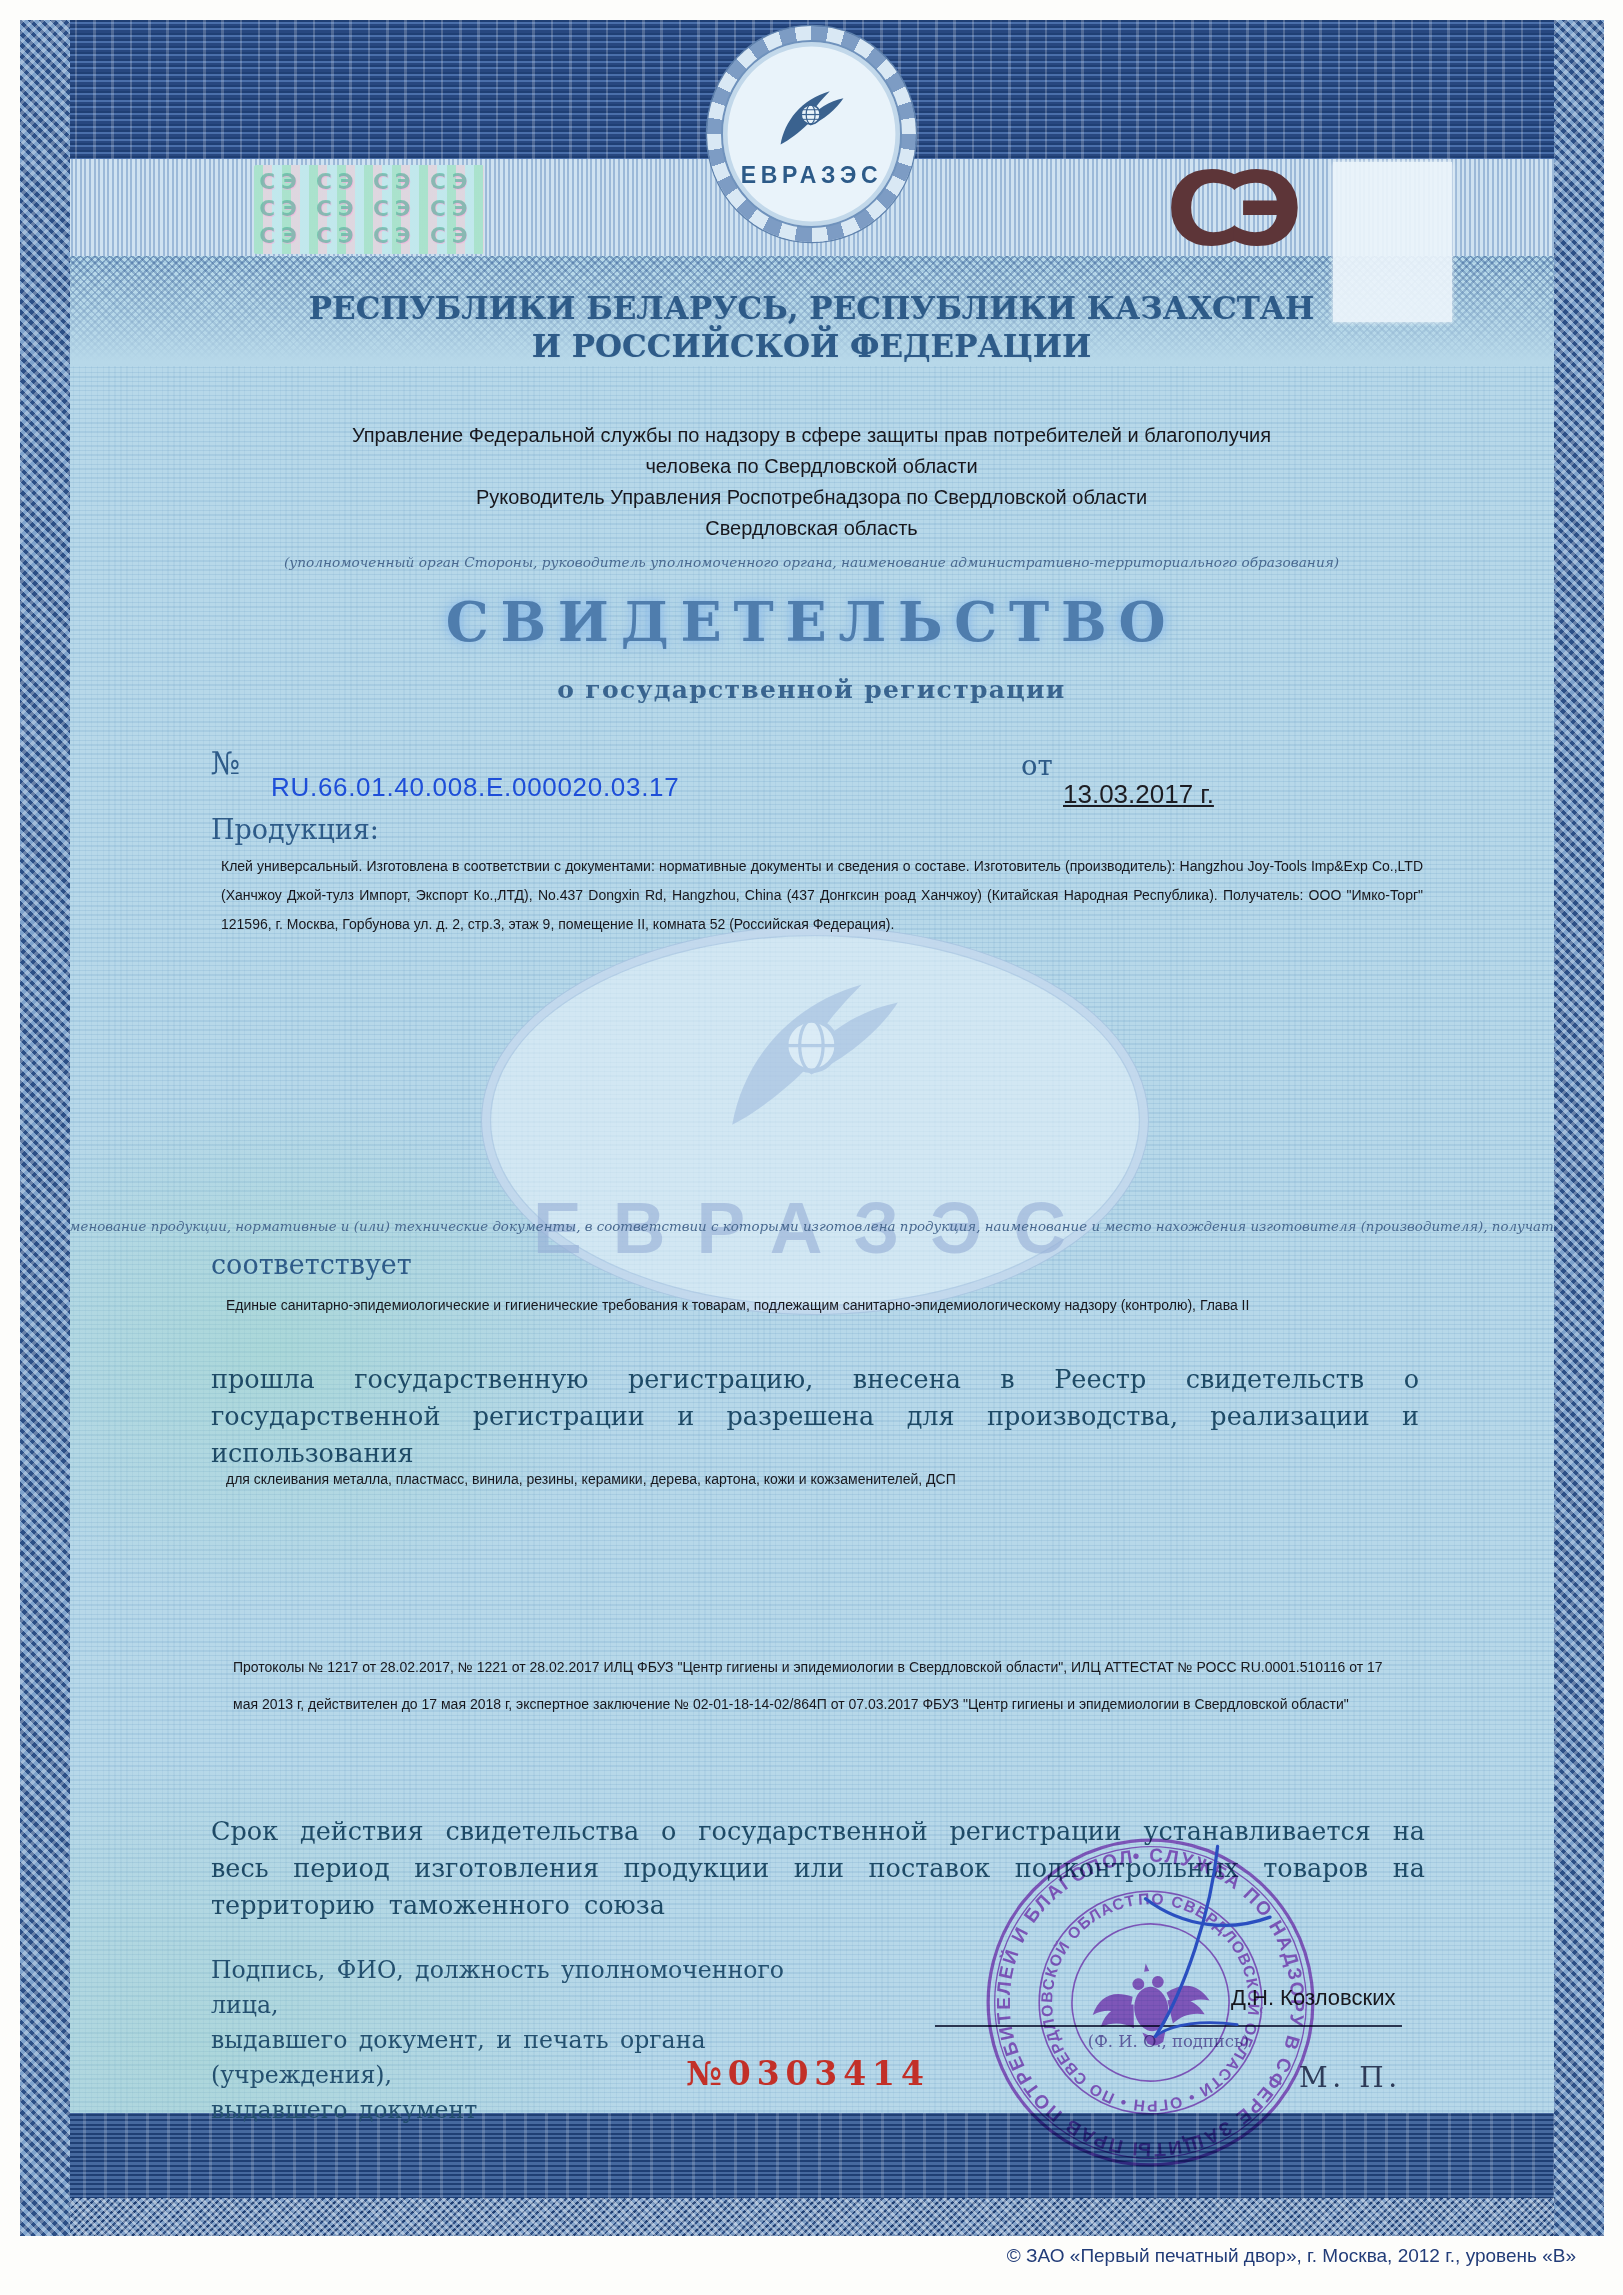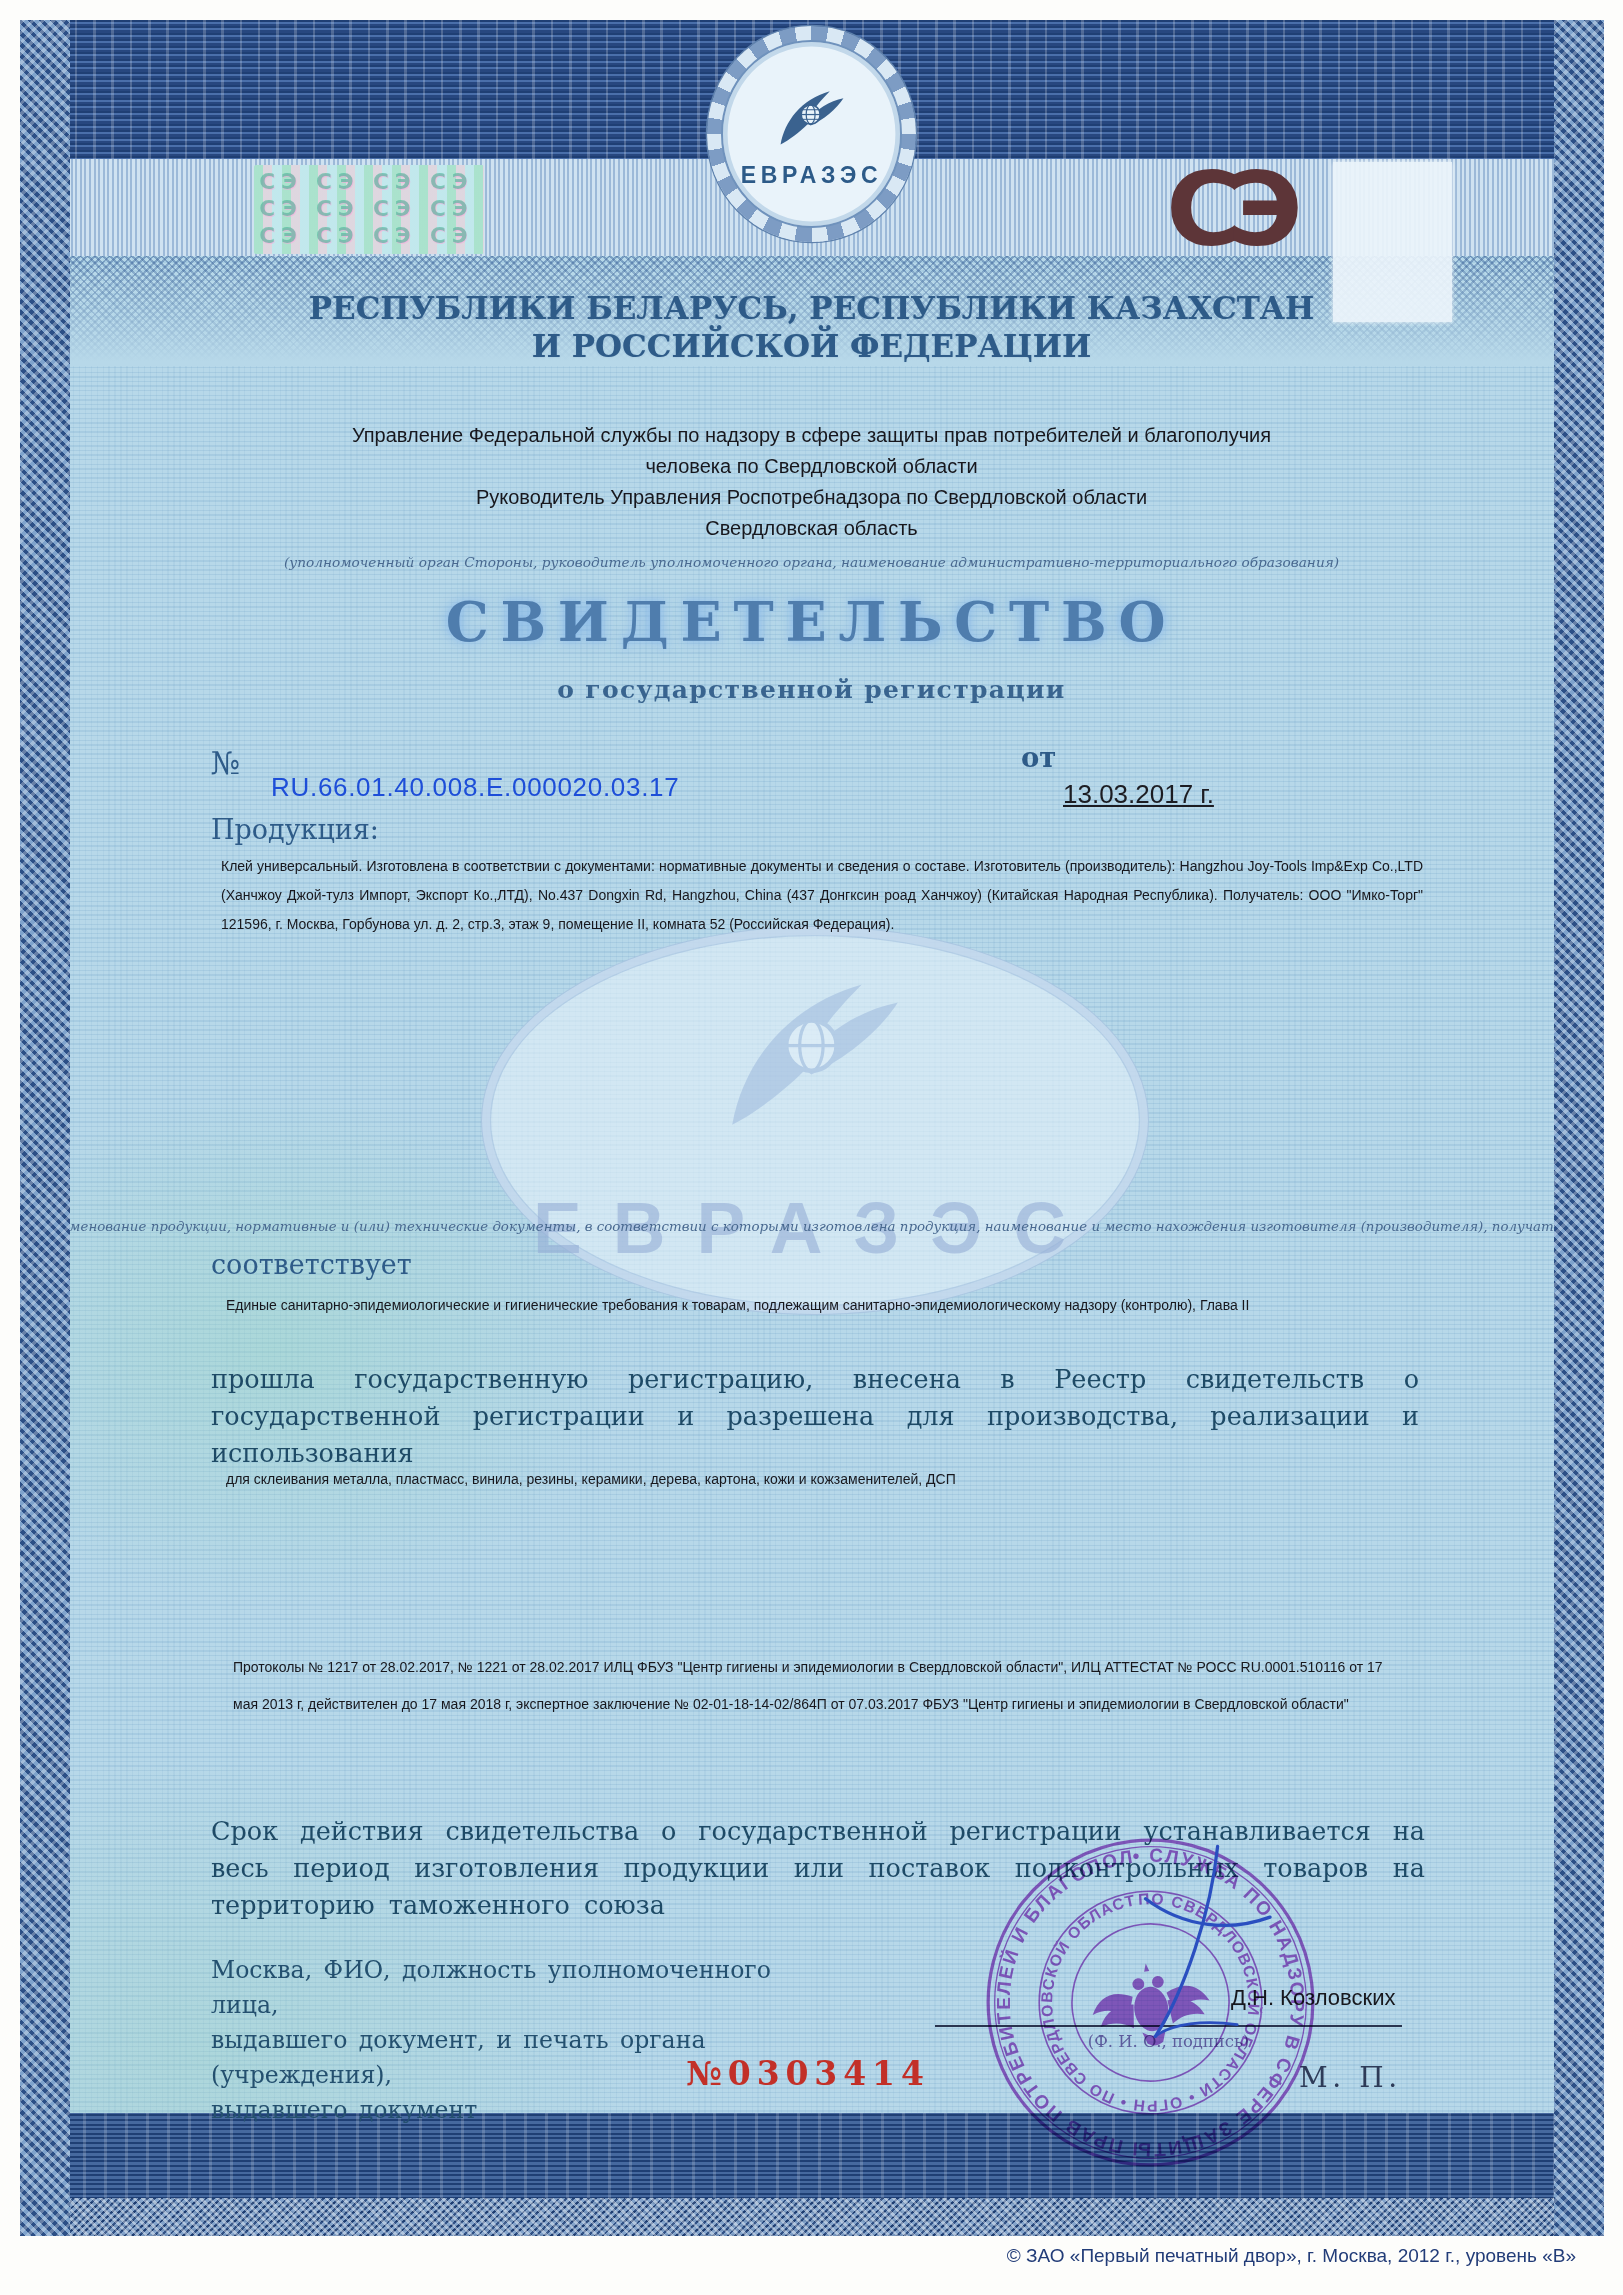--- a/index.html
+++ b/index.html
@@ -84,21 +84,21 @@
   .note-small{font-style:italic;font-size:13.7px;color:#48688f;}
   .note1{top:554px;}
   .doc-title{top:590px;font-size:54px;font-weight:bold;letter-spacing:11.8px;color:#4f7dad;
     text-shadow:0 0 15.7px rgba(130,180,230,.95),0 0 5.9px rgba(160,200,240,.85);}
   .doc-subtitle{top:675px;font-size:25px;font-weight:bold;color:#39648f;letter-spacing:1.3px;}
 
   .numrow{left:211px;top:741px;width:1202px;height:85px;}
   .numrow .no{position:absolute;left:0;top:3.9px;font-size:31px;color:#2e5b88;}
   .numrow .noval{position:absolute;left:60px;top:31px;font-family:"Liberation Sans",sans-serif;
     font-size:26px;color:#1d4ed8;letter-spacing:0.7px;}
-  .numrow .ot{position:absolute;left:810px;top:0;font-size:27.5px;color:#2e5b88;font-weight:bold;}
+  .numrow .ot{position:absolute;left:810px;top:8px;font-size:27.5px;color:#2e5b88;}
   .numrow .dateval{position:absolute;left:852px;top:38px;font-family:"Liberation Sans",sans-serif;
     font-size:26px;color:#1c1c22;text-decoration:underline;}
 
   .label-serif{font-size:27px;color:#2e5b88;}
   .prod-label{left:211px;top:814px;}
   .black-sans{font-family:"Liberation Sans",sans-serif;font-size:14px;line-height:29px;color:#17171d;}
   .prod-text{left:221px;top:852px;width:1202px;text-align:justify;}
   .note2{top:1219px;font-size:13.4px;white-space:nowrap;}
   .complies-label{left:211px;top:1249px;}
   .complies-text{left:226px;top:1291px;width:1185px;}
@@ -209,21 +209,21 @@
 
   <div class="abs label-serif complies-label">соответствует</div>
   <div class="abs black-sans complies-text">Единые санитарно-эпидемиологические и гигиенические требования к товарам, подлежащим санитарно-эпидемиологическому надзору (контролю), Глава II</div>
 
   <div class="abs serif-body reg-text">прошла государственную регистрацию, внесена в Реестр свидетельств о государственной регистрации и разрешена для производства, реализации и использования</div>
   <div class="abs black-sans usage-text">для склеивания металла, пластмасс, винила, резины, керамики, дерева, картона, кожи и кожзаменителей, ДСП</div>
   <div class="abs black-sans protocols">Протоколы № 1217 от 28.02.2017, № 1221 от 28.02.2017 ИЛЦ ФБУЗ "Центр гигиены и эпидемиологии в Свердловской области", ИЛЦ АТТЕСТАТ № РОСС RU.0001.510116 от 17 мая 2013 г, действителен до 17 мая 2018 г, экспертное заключение № 02-01-18-14-02/864П от 07.03.2017 ФБУЗ "Центр гигиены и эпидемиологии в Свердловской области"</div>
   <div class="abs serif-body validity">Срок действия свидетельства о государственной регистрации устанавливается на весь период изготовления продукции или поставок подконтрольных товаров на территорию таможенного союза</div>
 
   <div class="abs sign-label">
-    <div>Москва, ФИО, должность уполномоченного лица,</div>
+    <div>Подпись, ФИО, должность уполномоченного лица,</div>
     <div>выдавшего документ, и печать органа (учреждения),</div>
     <div>выдавшего документ</div>
   </div>
   <div class="abs signer">Д.Н. Козловских</div>
   <div class="abs sig-line"></div>
   <div class="abs sig-note">(Ф. И. О., подпись)</div>
   <div class="abs serial">№0303414</div>
   <div class="abs mp">М. П.</div>
 
   <svg class="stamp" viewBox="0 0 524 524">

